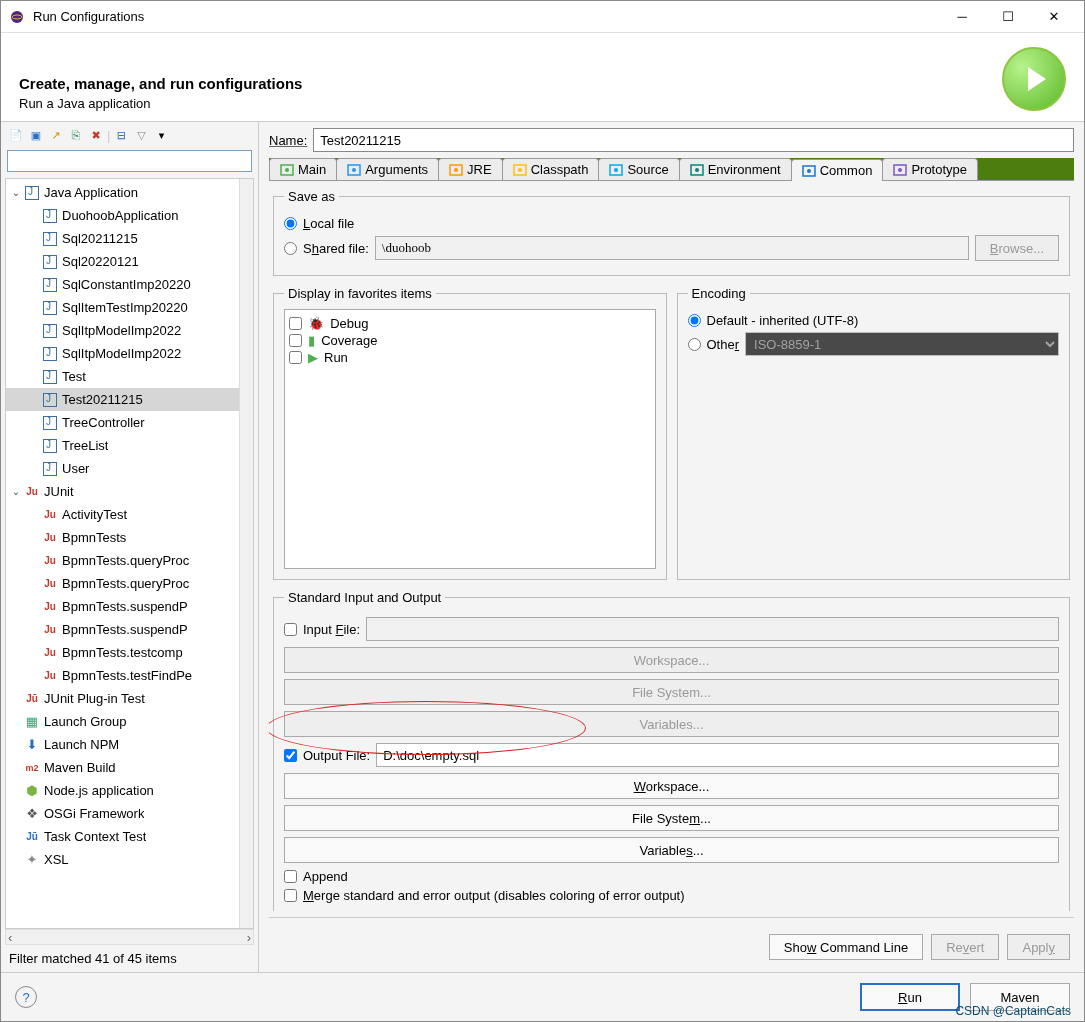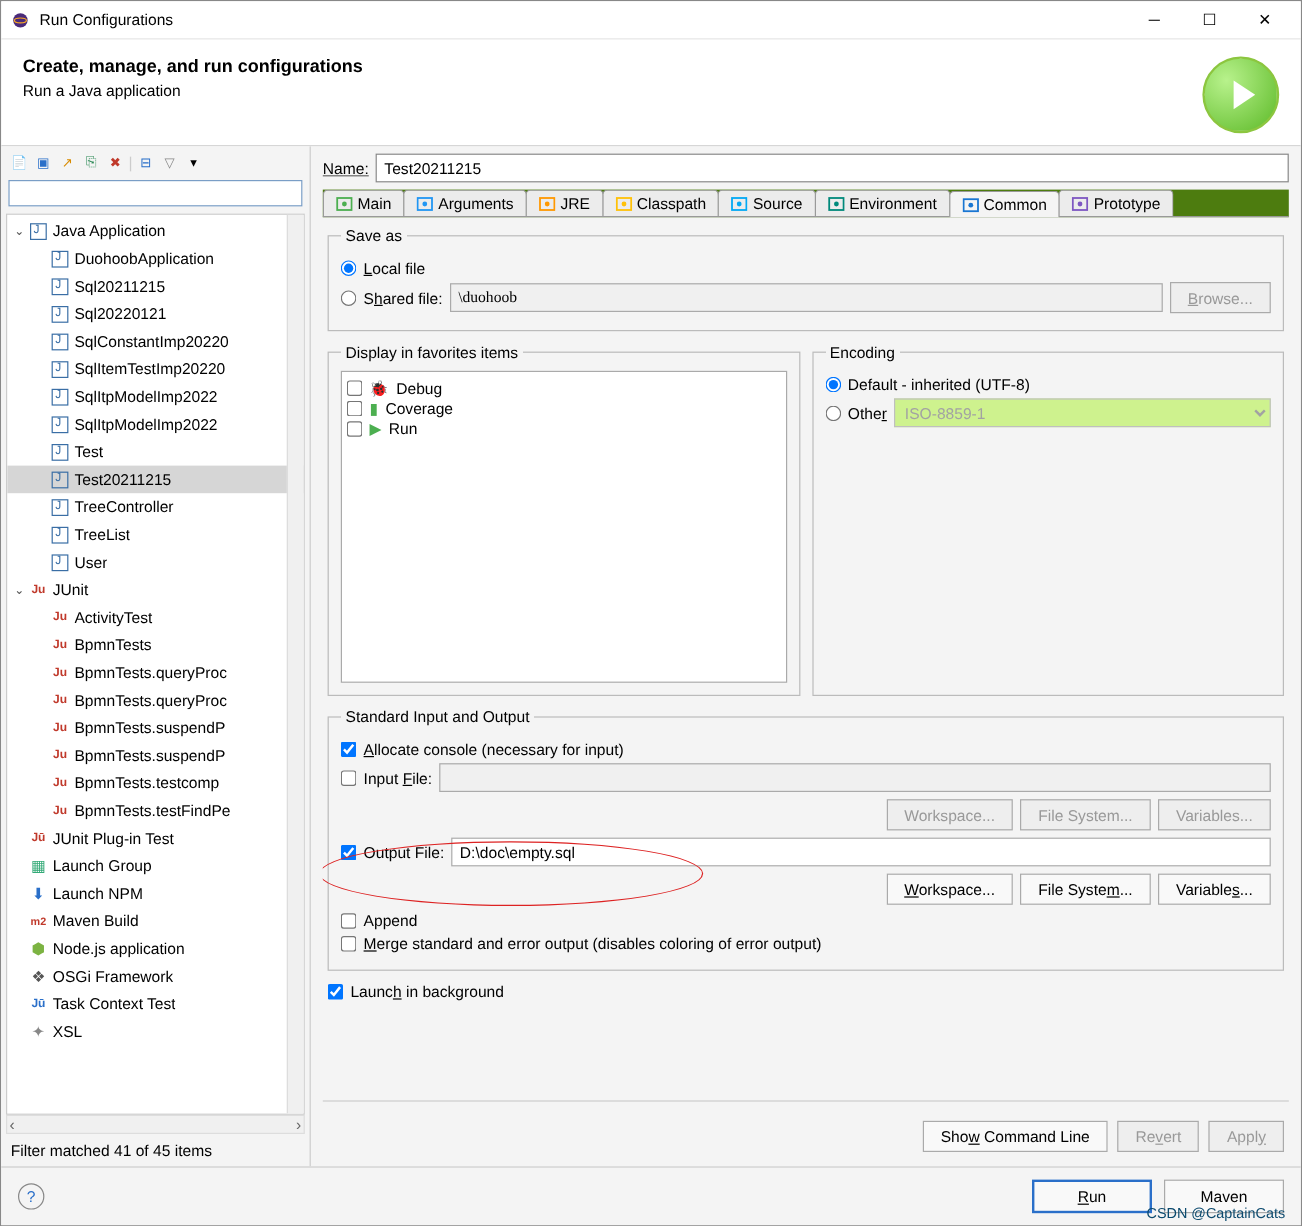--- a/index.html
+++ b/index.html
@@ -2,21 +2,21 @@
 <html><head>
 <meta charset="utf-8">
 <style>
 * { box-sizing: border-box; margin: 0; padding: 0; font-family: "Segoe UI", Tahoma, sans-serif; font-size: 13px; }
 body { background: #fff; width: 1085px; height: 1022px; overflow: hidden; display: flex; flex-direction: column; border: 1px solid #888; }
 .titlebar { display: flex; align-items: center; height: 32px; padding: 0 8px; background: #fff; border-bottom: 1px solid #e0e0e0; }
 .titlebar .icon { width: 16px; height: 16px; margin-right: 8px; }
 .titlebar .title { flex: 1; }
 .titlebar .ctrls { display: flex; gap: 2px; }
 .titlebar .ctrls div { width: 44px; height: 28px; display: flex; align-items: center; justify-content: center; cursor: pointer; }
-.header { padding: 14px 18px 10px 18px; display: flex; align-items: flex-start; border-bottom: 1px solid #ccc; background: #fff; }
+.header { padding: 14px 18px 10px 18px; display: flex; align-items: flex-end; border-bottom: 1px solid #ccc; background: #fff; }
 .header h1 { font-size: 15px; font-weight: 600; margin-bottom: 4px; }
 .header .sub { font-size: 13px; }
 .header .runicon { width: 64px; height: 64px; margin-left: auto; border-radius: 50%; background: radial-gradient(circle at 30% 30%, #b8f28c, #5cb927); border: 2px solid #8cc63f; display: flex; align-items: center; justify-content: center; }
 .header .runicon::after { content: ""; border-left: 18px solid #fff; border-top: 12px solid transparent; border-bottom: 12px solid transparent; margin-left: 5px; }
 .body { flex: 1; display: flex; background: #f4f4f4; min-height: 0; }
 .left { width: 258px; display: flex; flex-direction: column; border-right: 1px solid #ccc; background: #f4f4f4; }
 .toolbar { display: flex; gap: 2px; padding: 4px 6px; align-items: center; }
 .toolbar .tb { width: 18px; height: 18px; display: flex; align-items: center; justify-content: center; cursor: pointer; font-size: 11px; }
 .filter-input { margin: 2px 6px; height: 22px; border: 1px solid #7a9ec6; background: #fff; }
 .tree-wrap { flex: 1; overflow: auto; position: relative; background: #fff; margin: 4px 4px 0 4px; border: 1px solid #ccc; }
@@ -42,34 +42,34 @@
 fieldset legend { padding: 0 4px; }
 .radio-row, .check-row { display: flex; align-items: center; gap: 6px; margin: 4px 0; }
 .radio-row input[type=text], .check-row input[type=text] { flex: 1; height: 24px; border: 1px solid #aaa; padding: 0 6px; background: #fff; }
 .btn { height: 26px; padding: 0 14px; border: 1px solid #aaa; background: #f9f9f9; cursor: pointer; }
 .btn.disabled { color: #999; background: #eee; cursor: default; }
 .btn.primary { border: 2px solid #2a6fc9; }
 .two-col { display: flex; gap: 10px; }
 .two-col > fieldset { flex: 1; }
 .favlist { height: 260px; border: 1px solid #aaa; background: #fff; padding: 4px; }
 .favlist .check-row { margin: 2px 0; }
-.btn-row { display: flex; gap: 6px; justify-content: flex-end; margin: 6px 0; }
+.btn-row { display: flex; gap: 6px; justify-content: flex-end; margin: 6px 0; flex-direction: column; }
 .sep { height: 1px; background: #ccc; margin: 6px 0 10px 0; }
 .bottom-btns { display: flex; justify-content: flex-end; gap: 8px; padding: 6px 4px; }
 .dialog-footer { border-top: 1px solid #ccc; padding: 10px 14px; display: flex; align-items: center; background: #f4f4f4; }
 .help-icon { width: 22px; height: 22px; border-radius: 50%; border: 1px solid #888; display: flex; align-items: center; justify-content: center; color: #2a6fc9; cursor: pointer; }
 .dialog-footer .btns { margin-left: auto; display: flex; gap: 10px; }
 .dialog-footer .btns button { width: 100px; height: 28px; }
 .red-ellipse { position: absolute; border: 1.5px solid #d22; border-radius: 50%; pointer-events: none; }
 .watermark { position: absolute; right: 14px; bottom: 4px; color: #0c4a6e; font-size: 12px; }
 .u { text-decoration: underline; }
 .ico-java { width: 14px; height: 14px; border: 1px solid #3a6ea5; display: inline-block; position: relative; }
 .ico-java::after { content: "J"; position: absolute; left: 2px; top: -1px; font-size: 10px; color: #3a6ea5; }
 .ico-junit { color: #c0392b; font-size: 10px; font-weight: bold; }
-select.combo { height: 24px; border: 1px solid #aaa; background: #bef264; flex: 1; padding: 0 4px; }
+select.combo { height: 24px; border: 1px solid #aaa; background: #000000; flex: 1; padding: 0 4px; }
 </style>
 </head>
 <body>
 
 <div class="titlebar">
   <span class="icon">
     <svg viewBox="0 0 16 16">
         <circle cx="8" cy="8" r="6" fill="#4a2a7a"></circle>
         <ellipse cx="8" cy="8" rx="5" ry="2" fill="none" stroke="#f9a825" stroke-width="1"></ellipse>
       </svg>
@@ -440,24 +440,20 @@
             <select class="combo" disabled="">
               <option>ISO-8859-1</option>
             </select>
           </div>
         </fieldset>
       </div>
 
       <fieldset style="position:relative;">
         <legend>Standard Input and Output</legend>
         <div class="check-row">
-          <input type="checkbox" checked="" style="">
-          <label><span class="u">A</span>llocate console (necessary for input)</label>
-        </div>
-        <div class="check-row">
           <input type="checkbox" style="">
           <label>Input <span class="u">F</span>ile:</label>
           <input type="text" style="background: rgb(240, 240, 240);">
         </div>
         <div class="btn-row">
           <button class="btn disabled">Workspace...</button>
           <button class="btn disabled">File System...</button>
           <button class="btn disabled">Variables...</button>
         </div>
         <div class="check-row" style="position:relative;">

